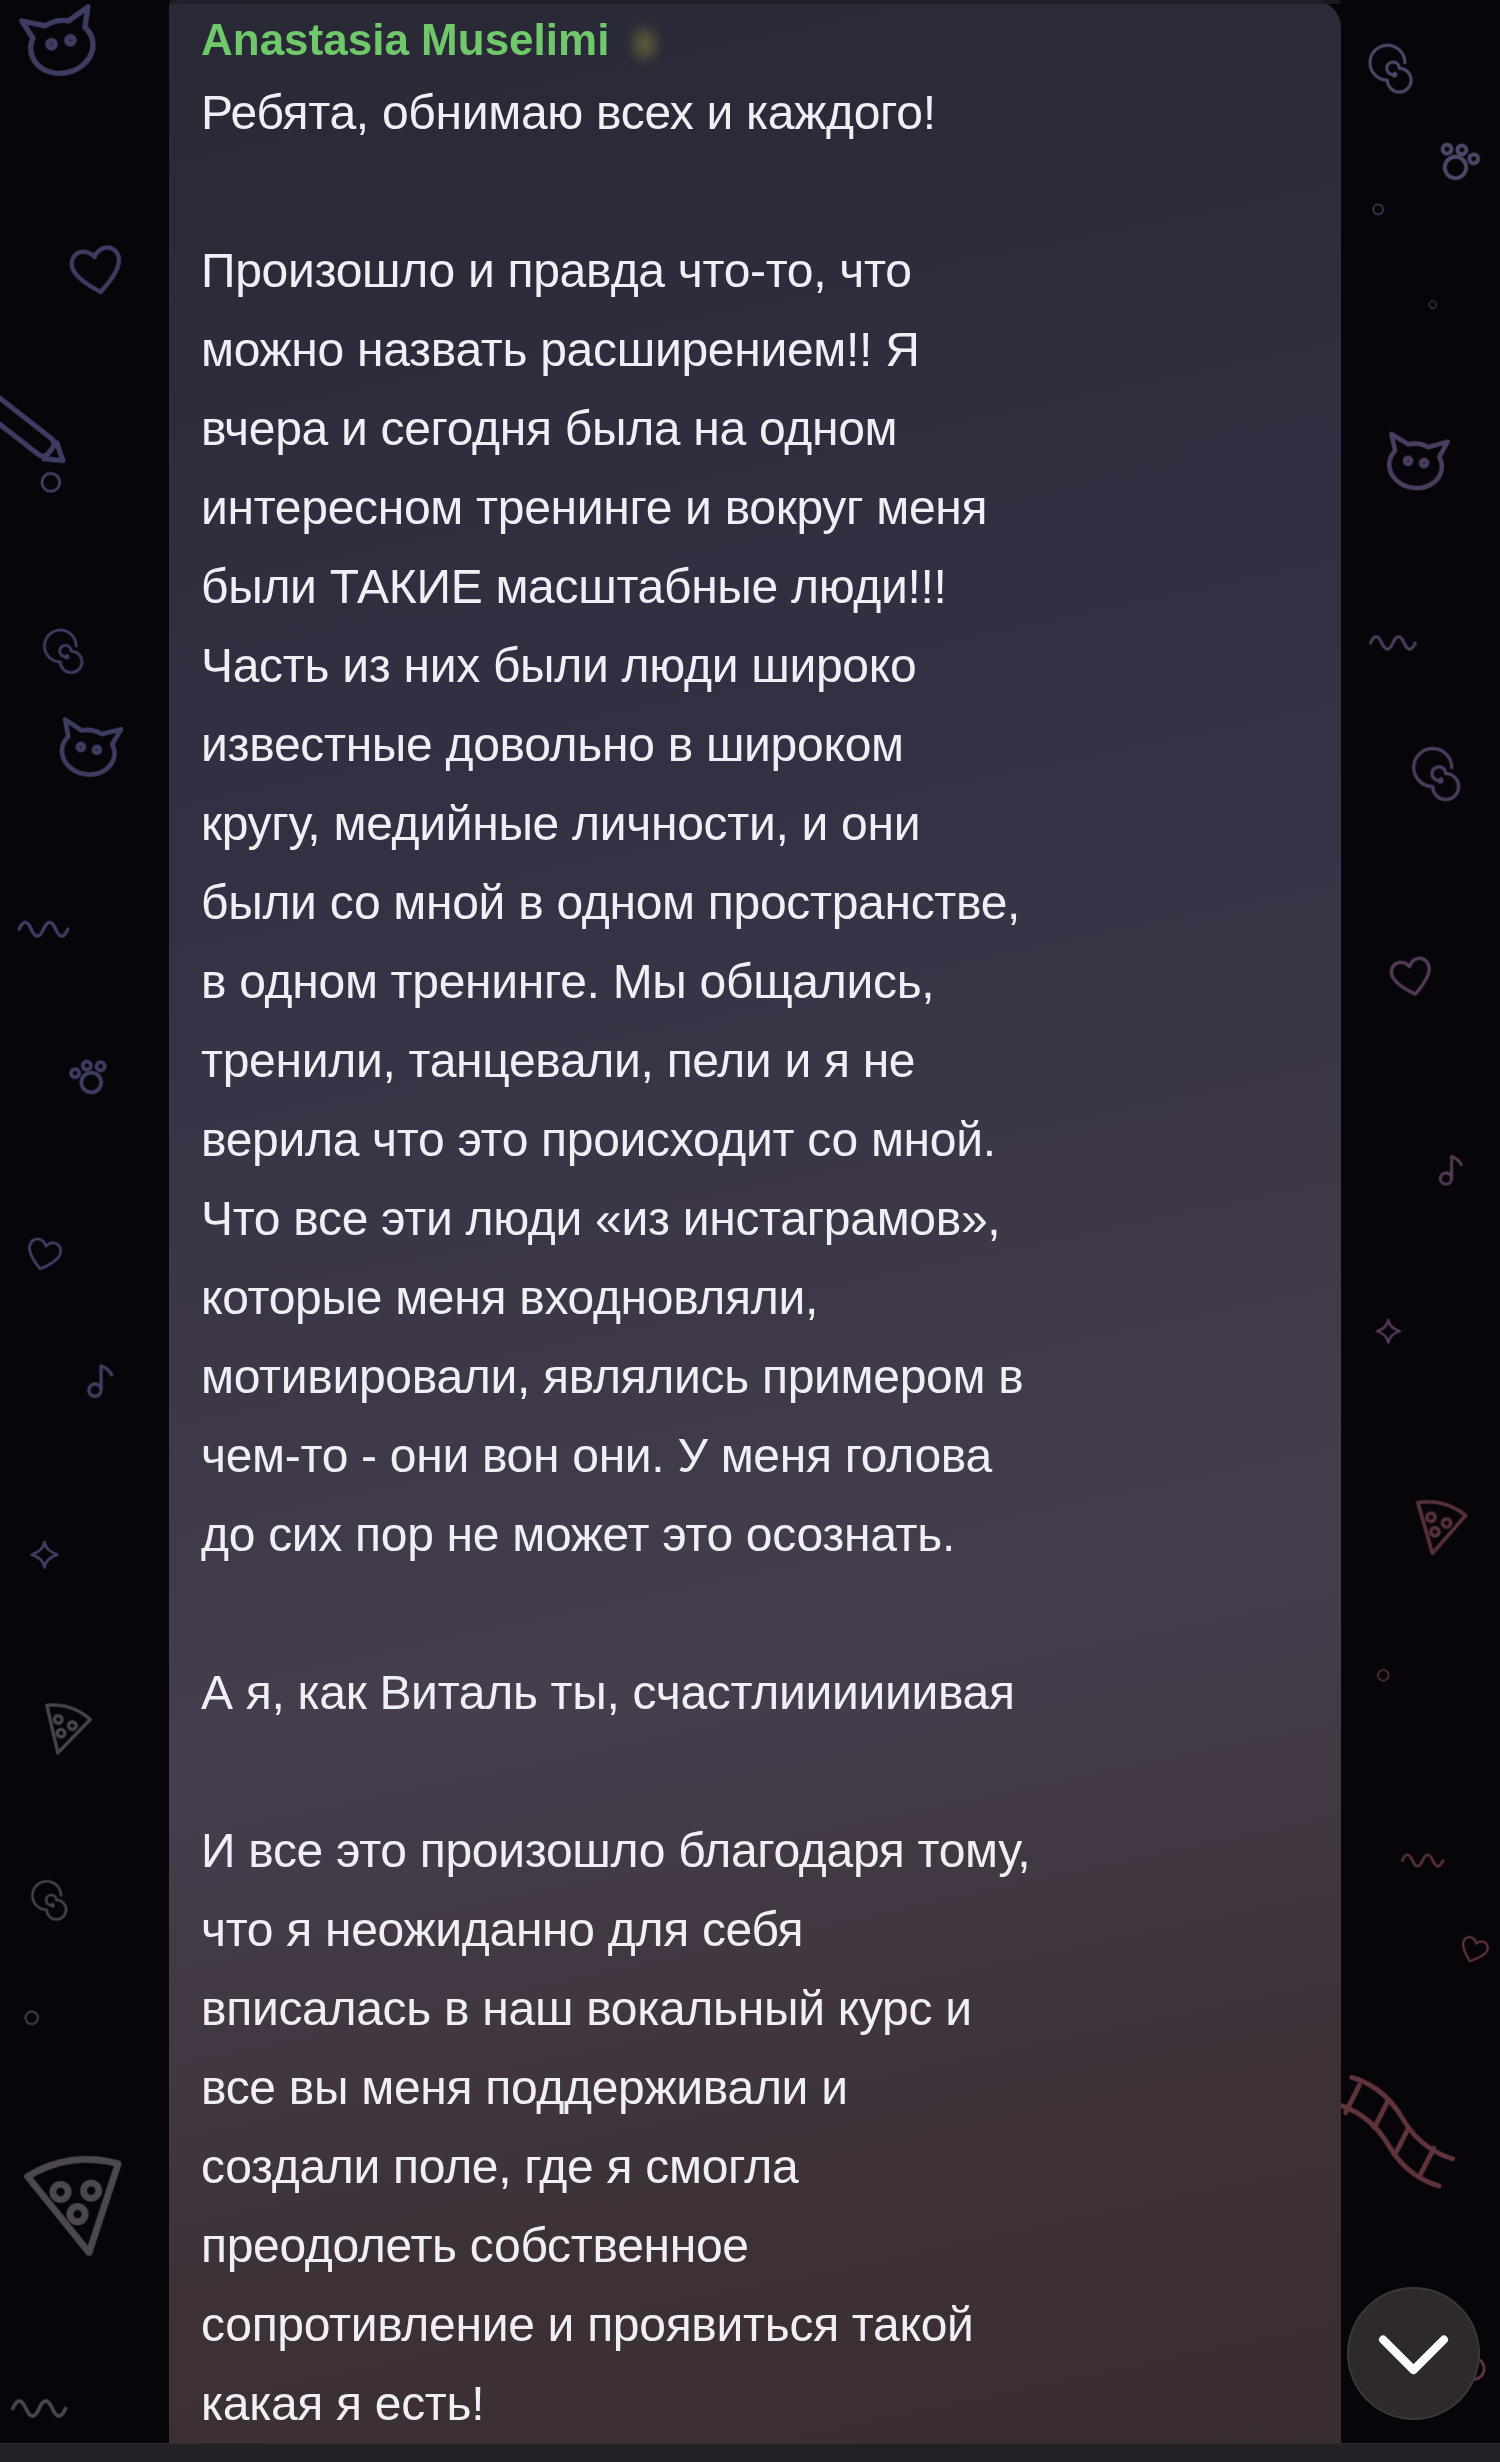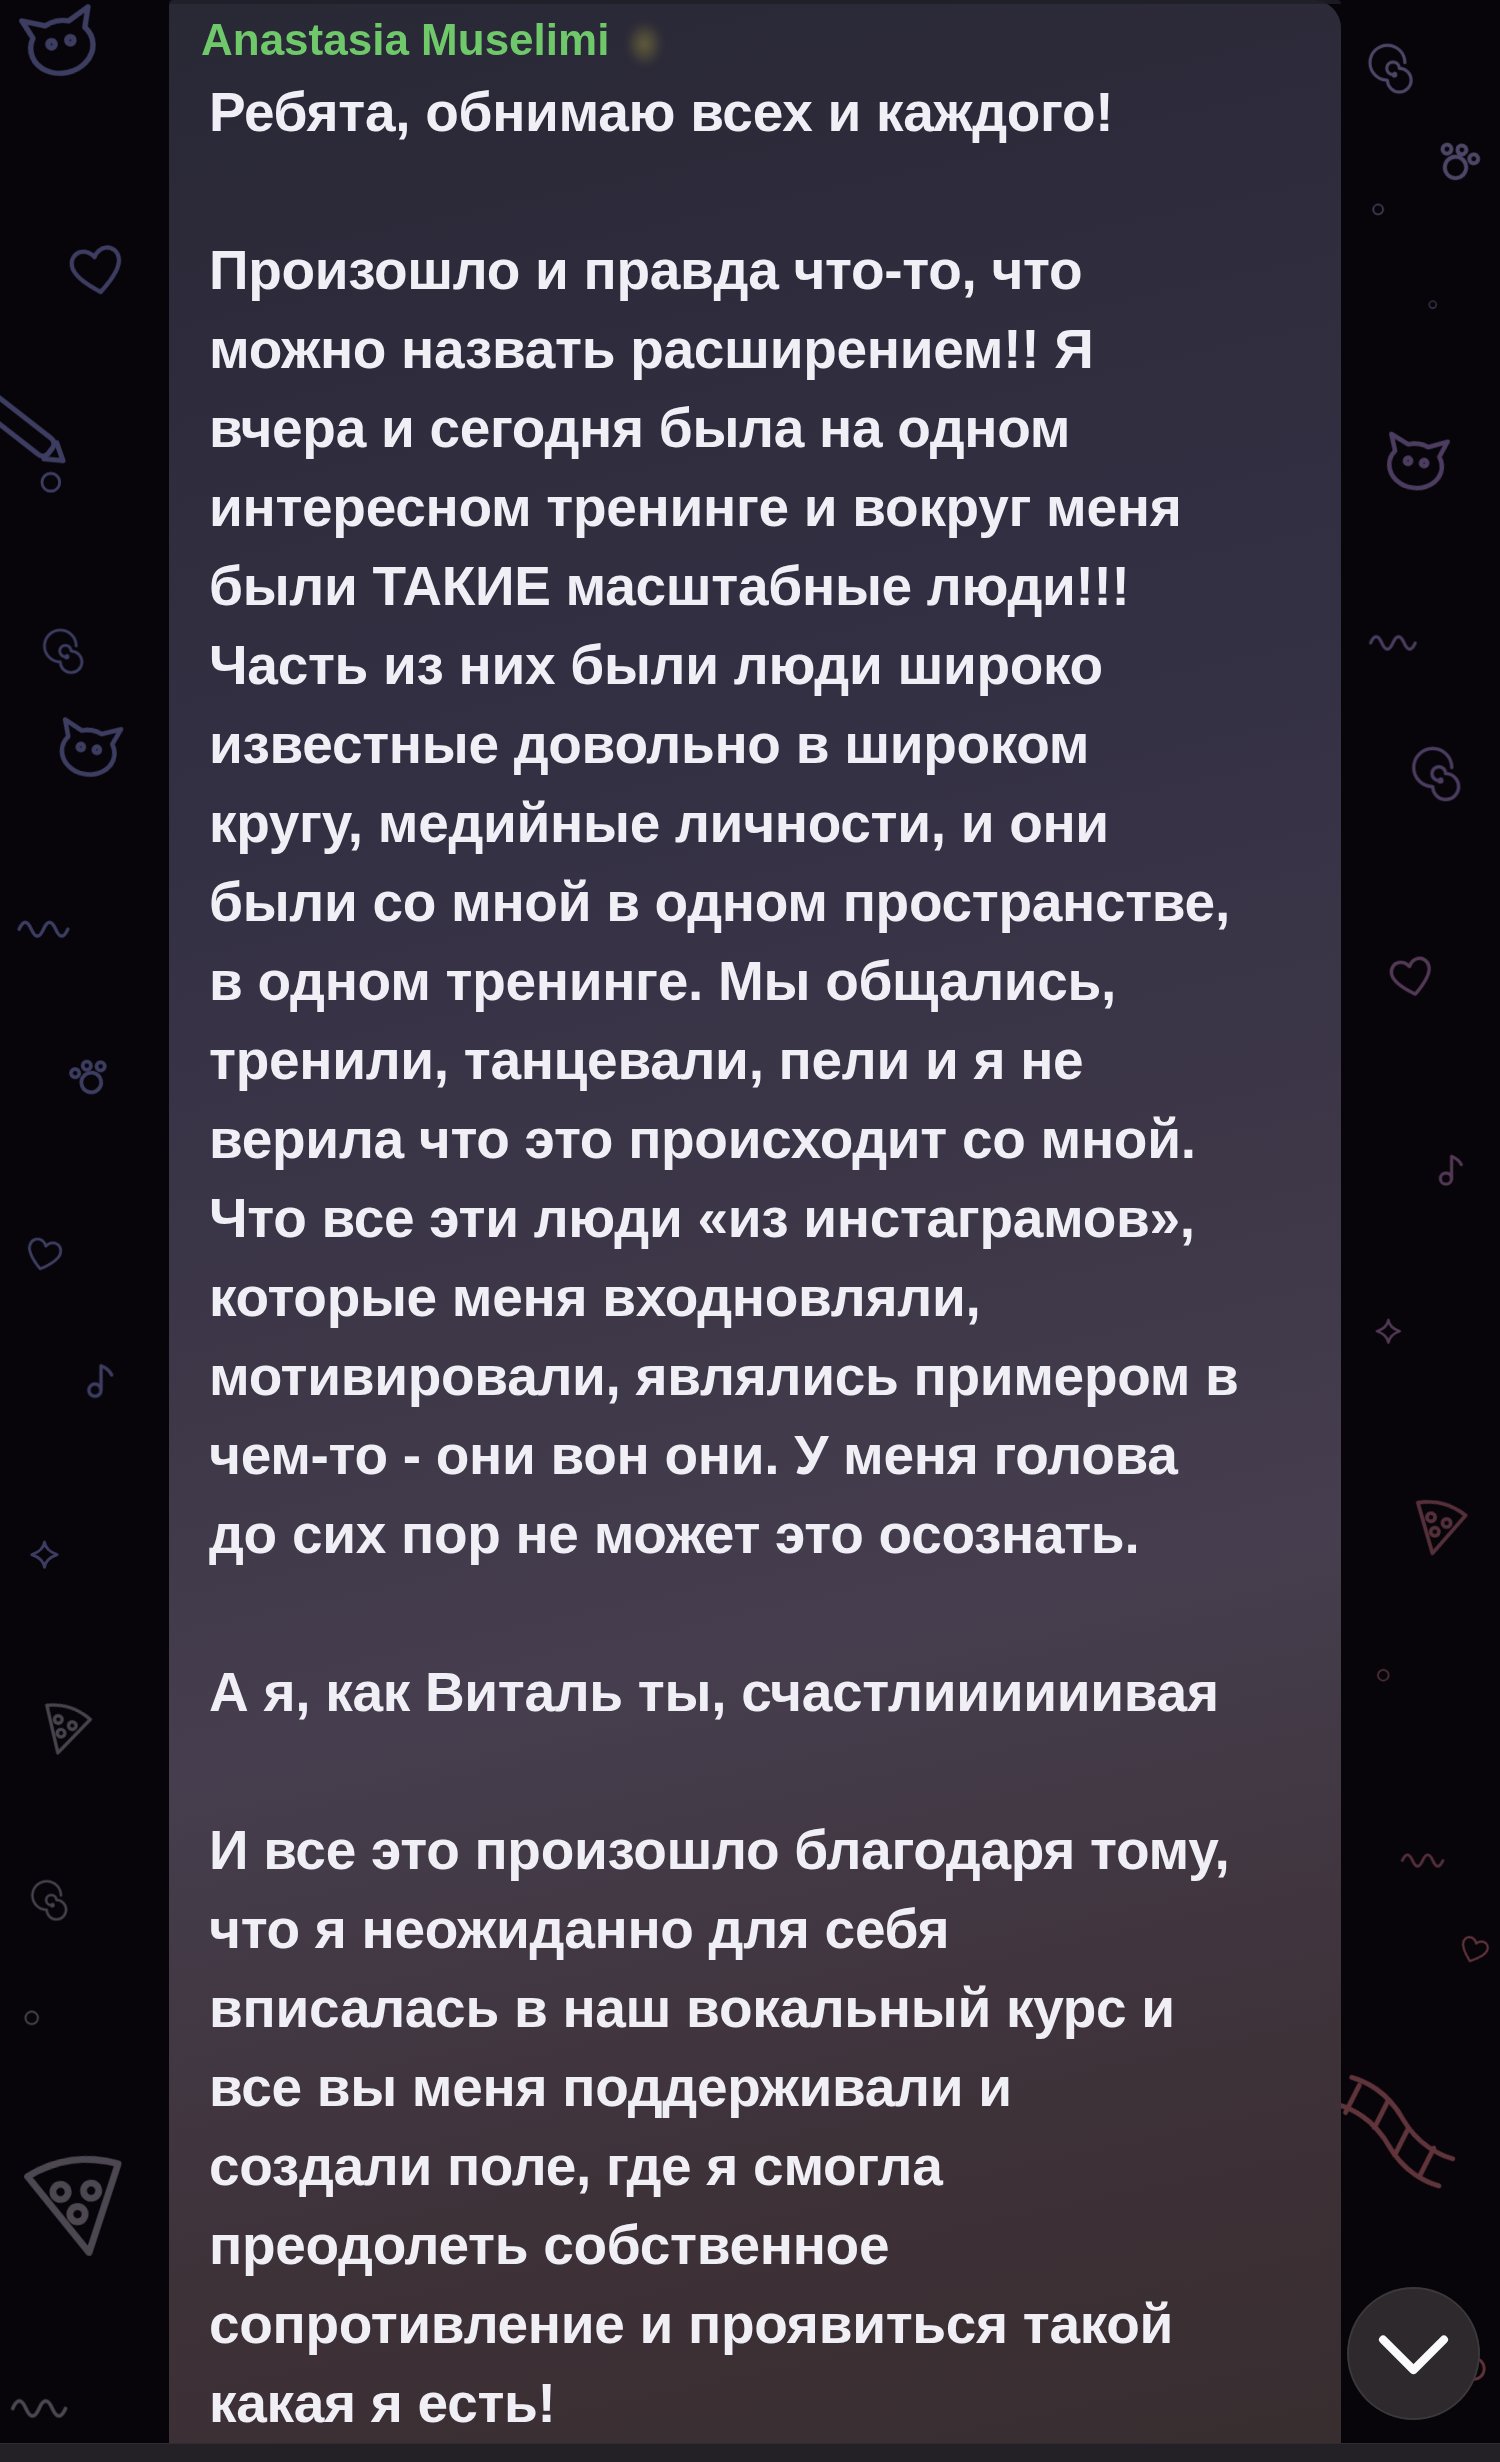--- a/index.html
+++ b/index.html
@@ -28,22 +28,22 @@
   .sender-name{
     color:#6fc96a;font-size:44px;font-weight:bold;line-height:63px;
     letter-spacing:0;white-space:nowrap;
   }
   .emoji-badge{
     display:inline-block;width:37px;height:46px;margin-left:16.5px;margin-top:9px;
     background:radial-gradient(closest-side, rgba(158,148,62,.50), rgba(158,148,62,0));
     filter:blur(3.2px);border-radius:40%;
   }
   .msg-text p{
-    margin:0 0 79px 8px;
-    color:#f1eff6;font-size:55px;line-height:79px;font-weight:bold;
+    margin:0 0 79px 0;
+    color:#f1eff6;font-size:48px;line-height:79px;font-weight:normal;
     white-space:pre-line;letter-spacing:-0.3px;
   }
   .msg-text p:last-child{margin-bottom:0;}
   
   .scroll-btn{
     position:absolute;left:1347px;top:2287px;width:133px;height:133px;z-index:5;
     border-radius:50%;background:#2d292c;
     box-shadow:0 0 0 1.9px rgba(255,255,255,0.07) inset;
     display:flex;align-items:center;justify-content:center;
   }

